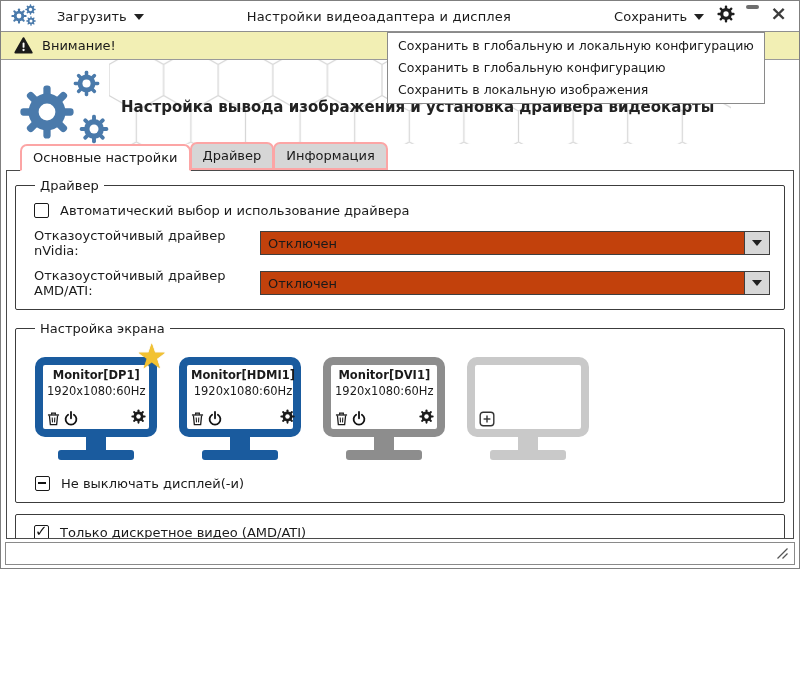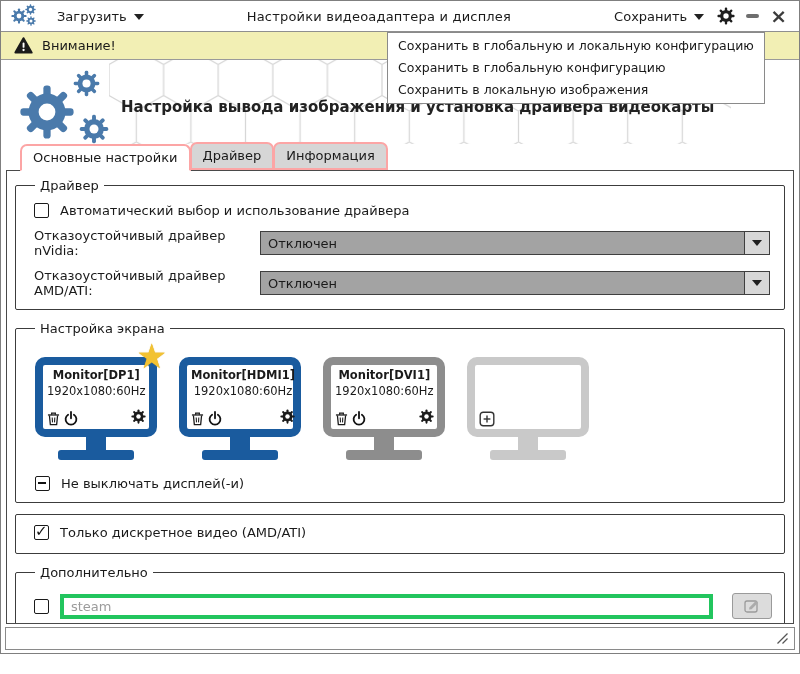--- a/index.html
+++ b/index.html
@@ -2,41 +2,41 @@
 <html><head>
 <meta charset="utf-8">
 <style>
   * { box-sizing: border-box; margin: 0; padding: 0; }
   html,body { width: 800px; height: 674px; }
   body {
     font-family: "DejaVu Sans", "Liberation Sans", sans-serif;
     font-size: 13px; color: #1a1a1a; background: #fff;
   }
   .window {
-    width: 800px; height: 654px; border: 1px solid #7f7f7f;
+    width: 800px; height: 569px; border: 1px solid #7f7f7f;
     display: flex; flex-direction: column; position: relative; background: #fff;
   }
 
   
   .titlebar {
     height: 31px; border-bottom: 1px solid #8f8f8f; background: #fff;
     display: flex; align-items: center; padding: 0 12px 0 10px; flex: none;
   }
   .tb-logo { width: 30px; height: 24px; position: relative; margin-right: 14px; }
   .tb-logo .gear { position: absolute; line-height: 0; }
   .tb-logo .g1 { left: 0; top: 4px; }
   .tb-logo .g2 { left: 14px; top: 0; }
   .tb-logo .g3 { left: 15px; top: 12px; }
   .menu-button { display: flex; align-items: center; gap: 7px; cursor: default; padding: 4px 2px; }
   .caret-down {
     width: 0; height: 0; border-left: 5px solid transparent;
     border-right: 5px solid transparent; border-top: 6px solid #222; margin-top: 2px;
   }
   .tb-title { flex: 1; text-align: center; font-weight: 500; letter-spacing: .2px; }
-  .tb-right { display: flex; align-items: center; gap: 11px; }
+  .tb-right { display: flex; gap: 11px; }
   .tb-gear { line-height: 0; }
   .tb-min { width: 13px; height: 4px; background: #6e6e6e; border-radius: 2px; }
   .tb-close { font-size: 20px; line-height: 16px; color: #3c3c3c; font-weight: bold; }
 
   
   .warnbar {
     height: 28px; background: #f2efb4; border-bottom: 1px solid #9a9a9a;
     display: flex; align-items: center; gap: 9px; padding-left: 13px; flex: none;
   }
 
@@ -91,21 +91,21 @@
   }
   .checkbox.checked::after {
     content: "✓"; position: absolute; left: 0px; top: -4px; font-size: 15px; font-weight: bold; color: #111;
   }
   .checkbox.indet::after {
     content: ""; position: absolute; left: 2px; top: 5px; width: 8px; height: 2px; background: #111;
   }
 
   
   .combo {
-    flex: 1; height: 24px; border: 1px solid #3f3f3f; background: #a3a3a3;
+    flex: 1; height: 24px; border: 1px solid #3f3f3f; background: #c2410c;
     display: flex; align-items: stretch; margin-right: 4px;
   }
   .combo-text { flex: 1; display: flex; align-items: center; padding: 0 7px; font-size: 13px; }
   .combo-btn {
     width: 25px; flex: none; background: #d7d7d7; border-left: 1px solid #3f3f3f;
     display: flex; align-items: center; justify-content: center;
   }
   .combo-btn::after {
     content: ""; width: 0; height: 0;
     border-left: 5.5px solid transparent; border-right: 5.5px solid transparent;

